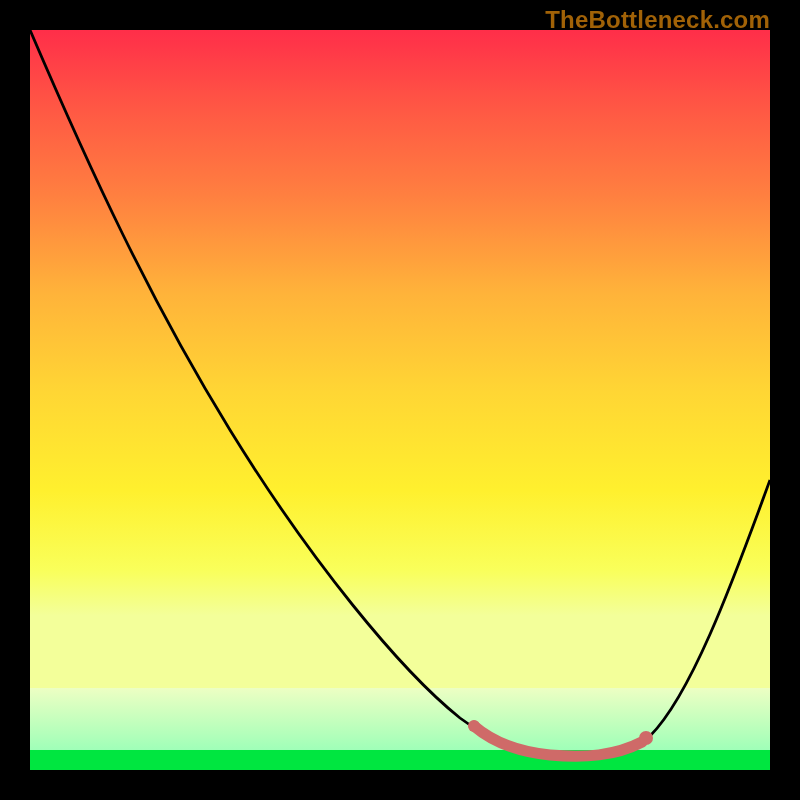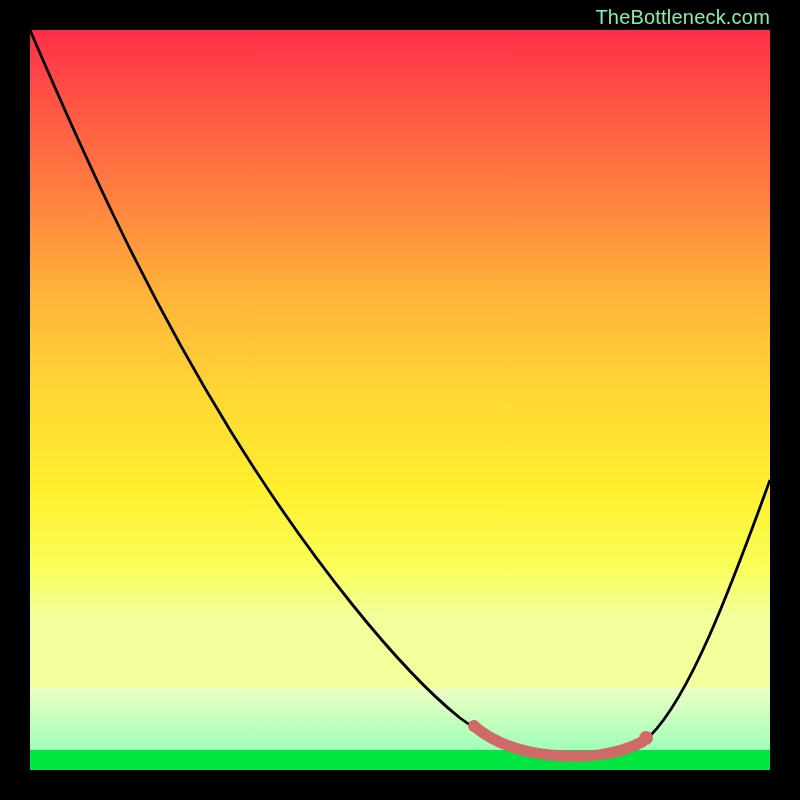--- a/index.html
+++ b/index.html
@@ -38,23 +38,23 @@
         #ffd634 55%,
         #fff02e 70%,
         #f9ff5a 82%,
         #f3ff9a 89%
       ) 0 0 / 100% 658px no-repeat;
   }
   .attribution {
     position: absolute;
     top: 6px;
     right: 30px;
-    color: #86efac;
-    font-size: 20px;
-    font-weight: normal;
+    color: #a16207;
+    font-size: 24px;
+    font-weight: bold;
     letter-spacing: 0.2px;
   }
   svg.curve {
     position: absolute;
     left: 0;
     top: 0;
     width: 740px;
     height: 740px;
   }
 </style>

